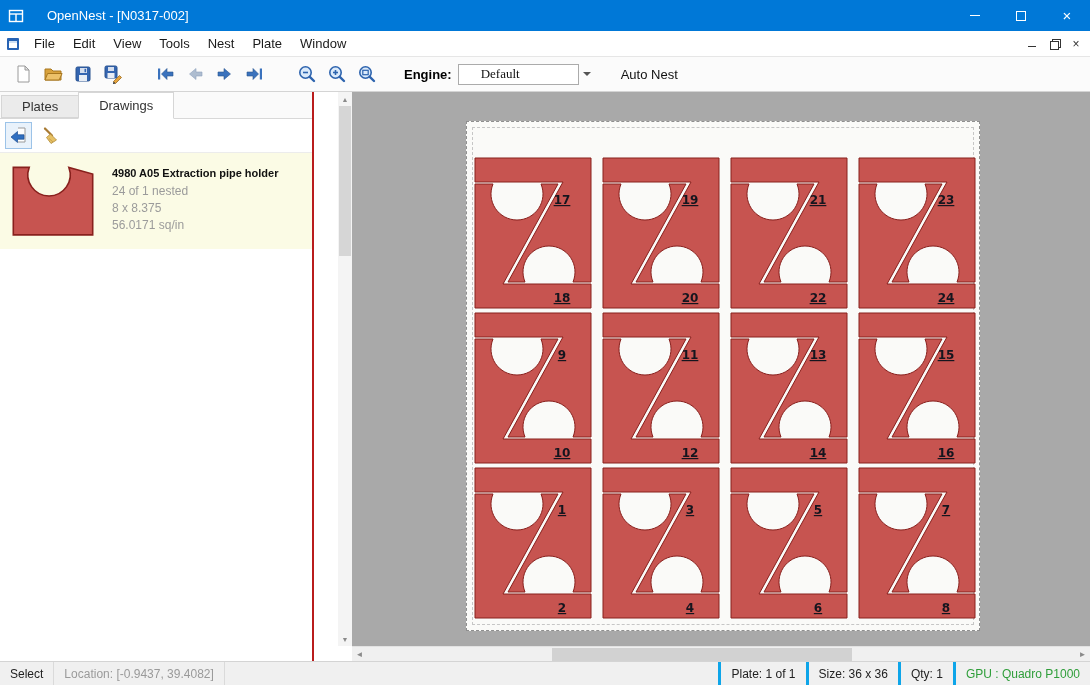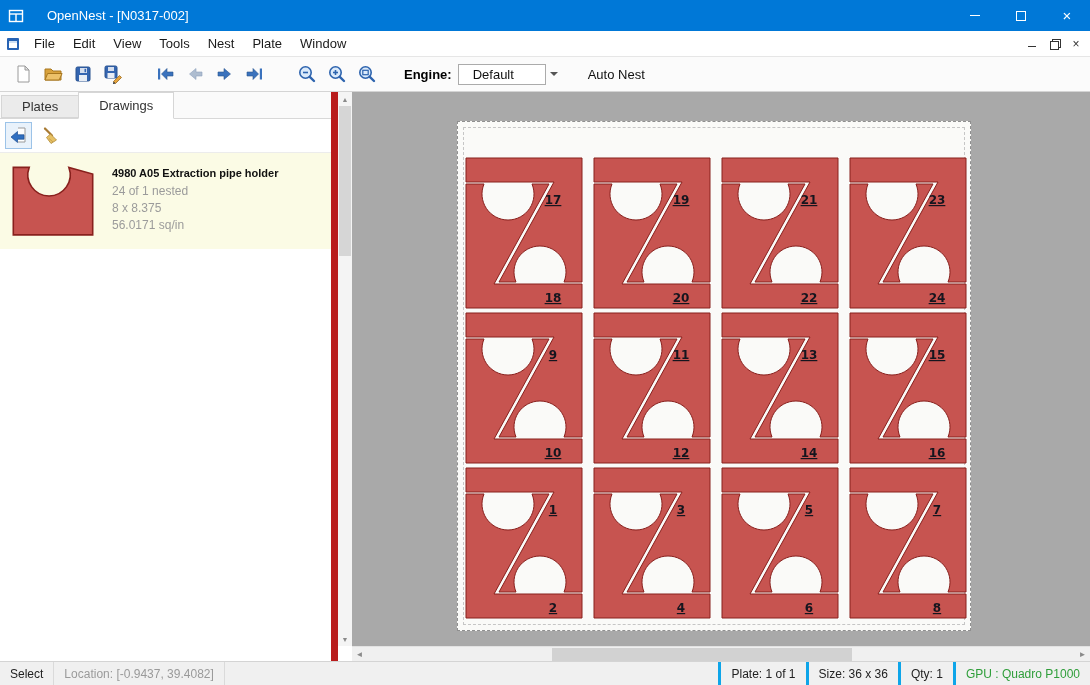--- a/index.html
+++ b/index.html
@@ -30,28 +30,28 @@
   .mglyph-restore:before { content:""; position:absolute; left:2px; top:0; width:7px; height:7px; border:1px solid #333; }
   .mglyph-restore:after { content:""; position:absolute; left:0; top:2px; width:7px; height:7px; border:1px solid #333; background:#fff; }
   .mglyph-close { font-size:12px; color:#333; }
 
   
   .toolbar { position:absolute; top:57px; left:0; right:0; height:35px; background:#fbfbfb;
              border-bottom:1px solid #d4d4d4; display:flex; align-items:center; padding:0 8px; font-size:13px; }
   .tgroup { display:flex; align-items:center; margin-right:22px; }
   .tbtn { width:30px; height:28px; display:flex; align-items:center; justify-content:center; border-radius:2px; cursor:default; }
   .engine-label { font-weight:bold; margin-right:6px; }
-  .engine-select { width:88px; height:21px; background:#fff; border:1px solid #ababab;
-                   display:flex; align-items:center; padding-left:14px; font-size:13px; color:#111; }
+  .engine-select { width:121px; height:21px; background:#fff; border:1px solid #ababab;
+                   display:flex; align-items:center; padding-left:22px; font-size:13px; color:#111;font-family:Liberation Serif, serif; }
   .engine-caret { width:16px; height:21px; display:flex; align-items:center; justify-content:center; }
   .caret-down { width:0; height:0; border-left:4px solid transparent; border-right:4px solid transparent; border-top:4px solid #555; }
   .autonest { margin-left:26px; color:#111; }
 
   
-  .sidebar { position:absolute; top:92px; left:0; width:338px; bottom:24px; background:#fff; border-right:7px solid #b91c1c; }
+  .sidebar { position:absolute; top:92px; left:0; width:314px; bottom:24px; background:#fff; border-right:2px solid #b91c1c; }
   .tabstrip { height:27px; display:flex; align-items:flex-end; background:#fafafa; border-bottom:1px solid #d8d8d8; padding-left:1px; }
   .tab { height:23px; padding:3px 20px 0 20px; font-size:13px; background:#ebebeb; border:1px solid #d6d6d6;
          margin-right:-1px; color:#333; cursor:default; }
   .tab.active { height:27px; background:#fff; border-bottom:1px solid #fff; margin-bottom:-1px; padding-top:5px; position:relative; z-index:2; }
   .minitoolbar { height:34px; border-bottom:1px solid #ececec; display:flex; align-items:center; padding-left:5px; gap:5px; }
   .mini-btn { width:27px; height:27px; display:flex; align-items:center; justify-content:center; border:1px solid transparent; cursor:default; }
   .mini-btn.highlight { background:#e9f2fb; border:1px solid #9cc3e8; }
   .drawing-item { display:flex; padding:9px 6px 10px 8px; background:#fbfbe5; cursor:default; }
   .thumb { width:92px; flex:0 0 92px; display:flex; align-items:flex-start; }
   .item-info { margin-left:12px; padding-top:5px; }
@@ -59,21 +59,21 @@
   .item-line { font-size:12px; color:#9b9b9b; margin-top:3px; }
 
   
   .panel-scroll { position:absolute; top:92px; left:338px; width:14px; bottom:39px; background:#f4f4f4; }
   .vs-arrow { height:14px; display:flex; align-items:center; justify-content:center; font-size:7px; color:#8a8a8a; }
   .vs-thumb { position:absolute; top:14px; left:1px; width:12px; height:150px; background:#d6d6d6; }
   .vs-arrow.bottom { position:absolute; bottom:0; left:0; right:0; }
 
   
   .canvas { position:absolute; top:92px; left:352px; right:0; height:554px; background:#a9a9a9; overflow:hidden; }
-  .plate { position:absolute; left:105px; top:29px; width:514px; height:510px; background:#fafaf8; border:1px dashed #8f8f8f; }
+  .plate { position:absolute; left:114px; top:29px; width:514px; height:510px; background:#fafaf8; border:1px dashed #8f8f8f; }
   .plate-inner { position:absolute; inset:5px; border:1px dashed #c6c6c6; }
   #nest-svg { position:absolute; left:0; top:0; }
   #nest-svg text { font-family:"DejaVu Sans", sans-serif; font-size:12px; font-weight:bold; text-decoration:underline; }
 
   
   .hscroll { position:absolute; left:352px; top:646px; right:0; height:15px; background:#f0f0f0; border-top:1px solid #e2e2e2; }
   .hs-arrow { position:absolute; top:0; width:15px; height:15px; display:flex; align-items:center; justify-content:center; font-size:8px; color:#8a8a8a; }
   .hs-arrow.left { left:0; } .hs-arrow.right { right:0; }
   .hs-thumb { position:absolute; left:200px; top:1px; width:300px; height:13px; background:#d2d2d2; }
 

